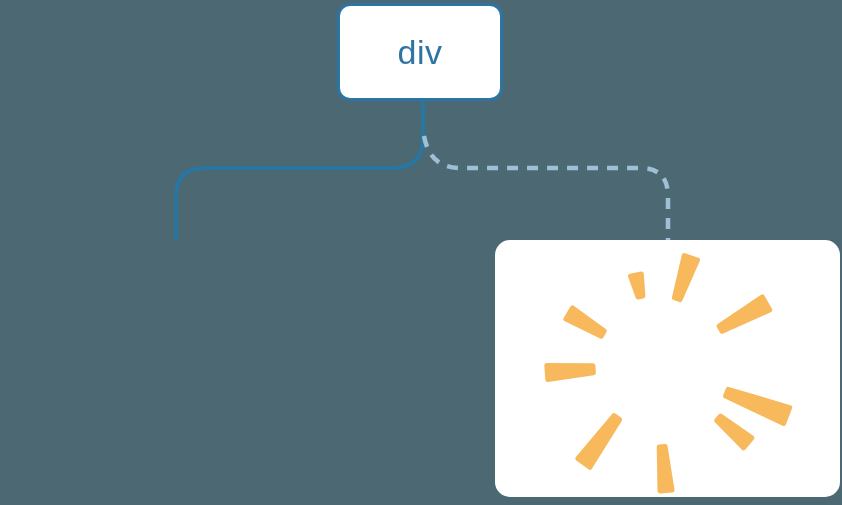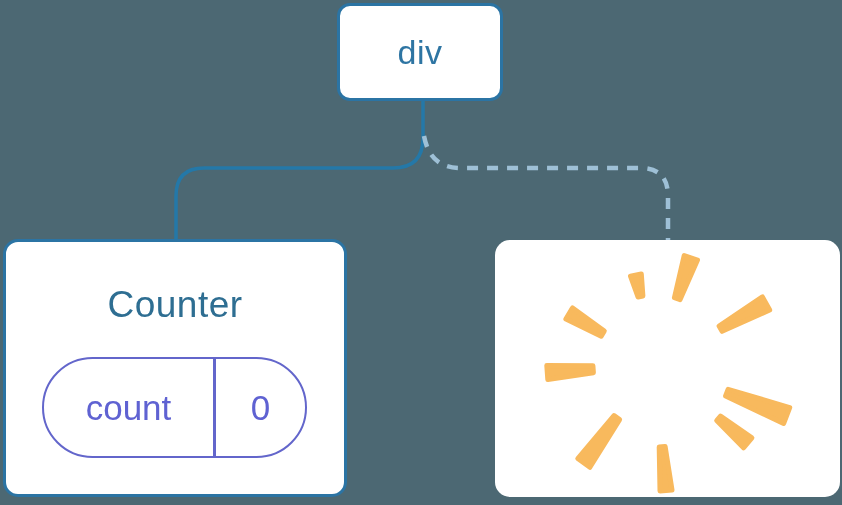--- a/index.html
+++ b/index.html
@@ -122,31 +122,20 @@
 
   <svg class="connectors" viewBox="0 0 842 505">
     <path class="edge-solid" d="M423,101 L423,138 Q423,168 393,168 L204,168 Q176,168 176,196 L176,240"></path>
     <path class="edge-dashed" d="M424,136 Q430,168 460,168 L640,168 Q668,168 668,196 L668,241"></path>
   </svg>
 
   <div class="node-root">
     <span class="node-label">div</span>
   </div>
 
-  <div class="card counter-card">
-    <div class="counter-title">Counter</div>
-    <div class="state-pill">
-      <div class="state-key-cell">
-        <span class="state-text">count</span>
-      </div>
-      <div class="state-value-cell">
-        <span class="state-text">0</span>
-      </div>
-    </div>
-  </div>
 
   <div class="card removed-card">
     <svg class="burst-svg" viewBox="0 0 345 257">
         <polygon points="147.9,56.0 146.3,33.9 135.5,36.2 143.0,57.0" fill="var(--burst)" stroke="var(--burst)" stroke-width="5" stroke-linejoin="round"></polygon>
         <polygon points="185.1,59.6 202.5,20.1 189.2,15.6 179.4,57.7" fill="var(--burst)" stroke="var(--burst)" stroke-width="5" stroke-linejoin="round"></polygon>
         <polygon points="227.1,91.3 274.7,70.0 267.4,56.9 224.1,86.0" fill="var(--burst)" stroke="var(--burst)" stroke-width="5" stroke-linejoin="round"></polygon>
         <polygon points="109.3,91.0 77.6,67.9 70.9,79.1 106.2,96.2" fill="var(--burst)" stroke="var(--burst)" stroke-width="5" stroke-linejoin="round"></polygon>
         <polygon points="97.9,125.8 51.8,125.6 52.8,139.5 98.4,132.8" fill="var(--burst)" stroke="var(--burst)" stroke-width="5" stroke-linejoin="round"></polygon>
         <polygon points="230.6,155.9 288.6,183.5 294.7,167.6 233.1,149.3" fill="var(--burst)" stroke="var(--burst)" stroke-width="5" stroke-linejoin="round"></polygon>
         <polygon points="221.7,180.6 248.5,207.8 256.9,197.8 225.5,176.1" fill="var(--burst)" stroke="var(--burst)" stroke-width="5" stroke-linejoin="round"></polygon>

